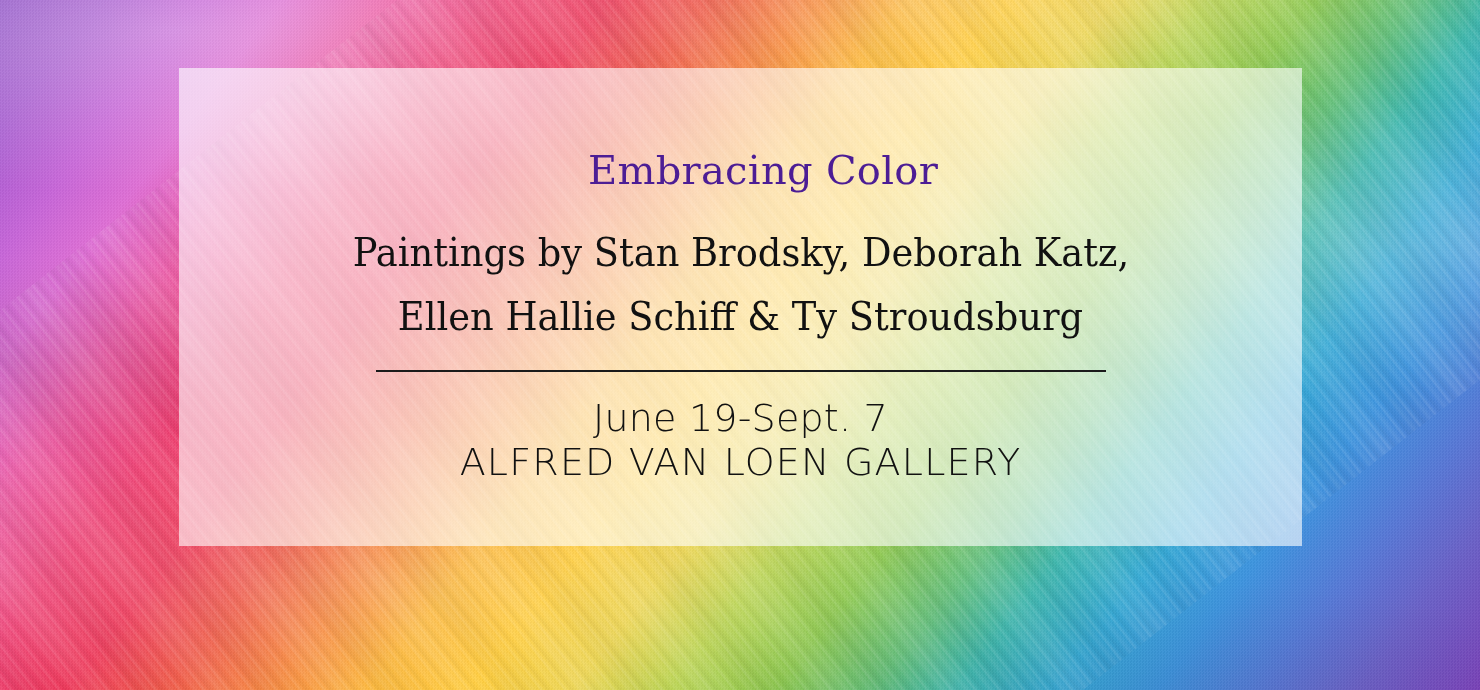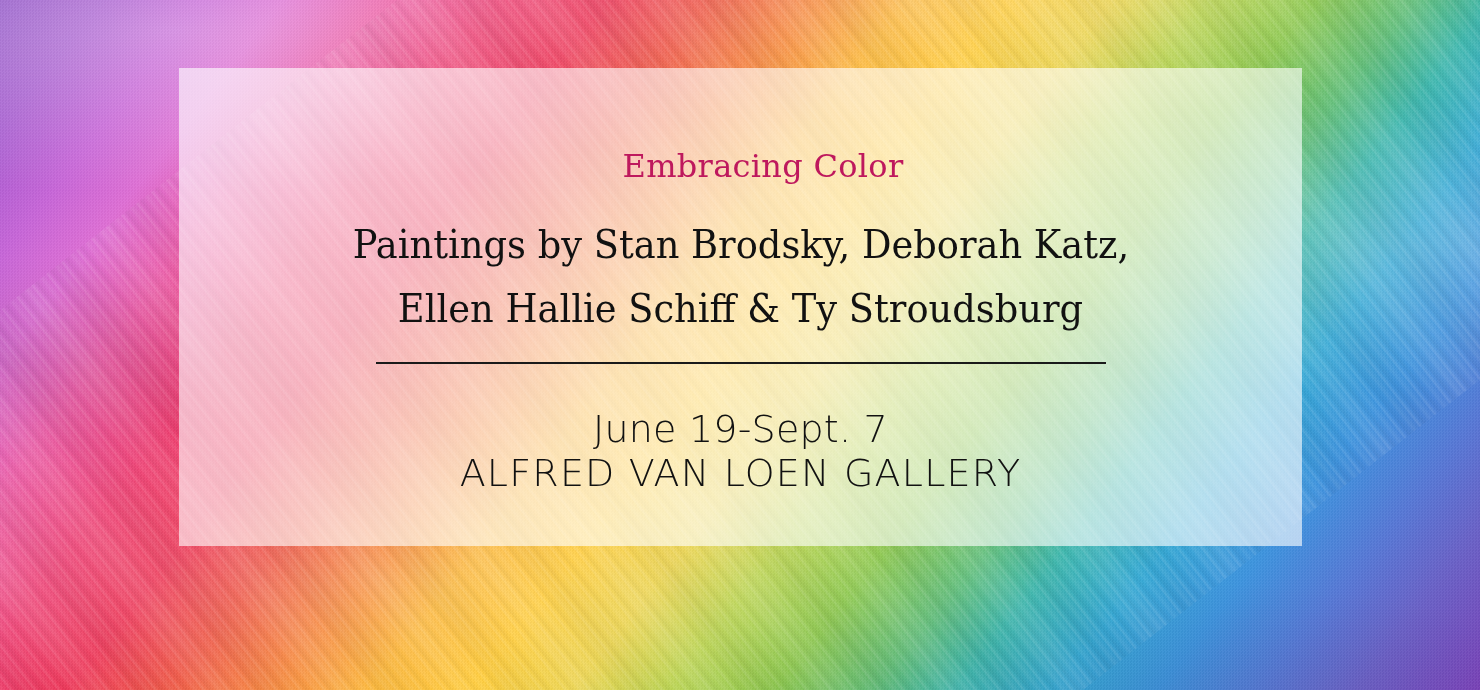--- a/index.html
+++ b/index.html
@@ -107,23 +107,23 @@
     width: 1123px;
     height: 478px;
     background: rgba(255,255,255,0.62);
     box-sizing: border-box;
     display: flex;
     flex-direction: column;
     align-items: center;
   }
 
   .headline {
-    color: #be185d;
+    color: #4c1d95;
     font-family: "DejaVu Serif", "Liberation Serif", serif;
-    font-size: 32px;
+    font-size: 40px;
     font-weight: 400;
     letter-spacing: 0.3px;
     line-height: 1;
     margin-top: 82px;
     white-space: nowrap;
     margin-left: 45px;
   }
 
   .subline {
     color: #111111;
@@ -143,21 +143,21 @@
     background: #1a1a1a;
     margin-top: 34px;
   }
 
   .dates {
     color: #111111;
     font-family: "DejaVu Sans", "Liberation Sans", sans-serif;
     font-size: 38px;
     font-weight: 300;
     letter-spacing: 0.2px;
-    margin-top: 43px;
+    margin-top: 24px;
     white-space: nowrap;
   }
 
   .venue {
     color: #111111;
     font-family: "DejaVu Sans", "Liberation Sans", sans-serif;
     font-size: 38px;
     font-weight: 300;
     letter-spacing: 1.2px;
     white-space: nowrap;

